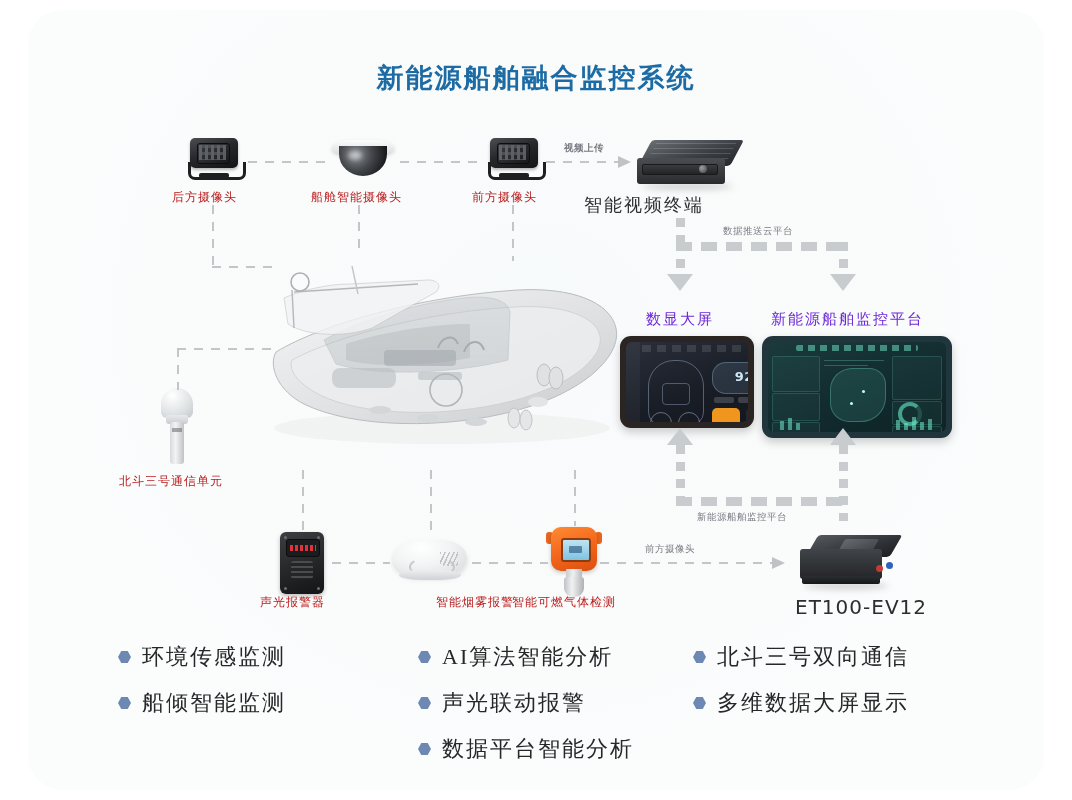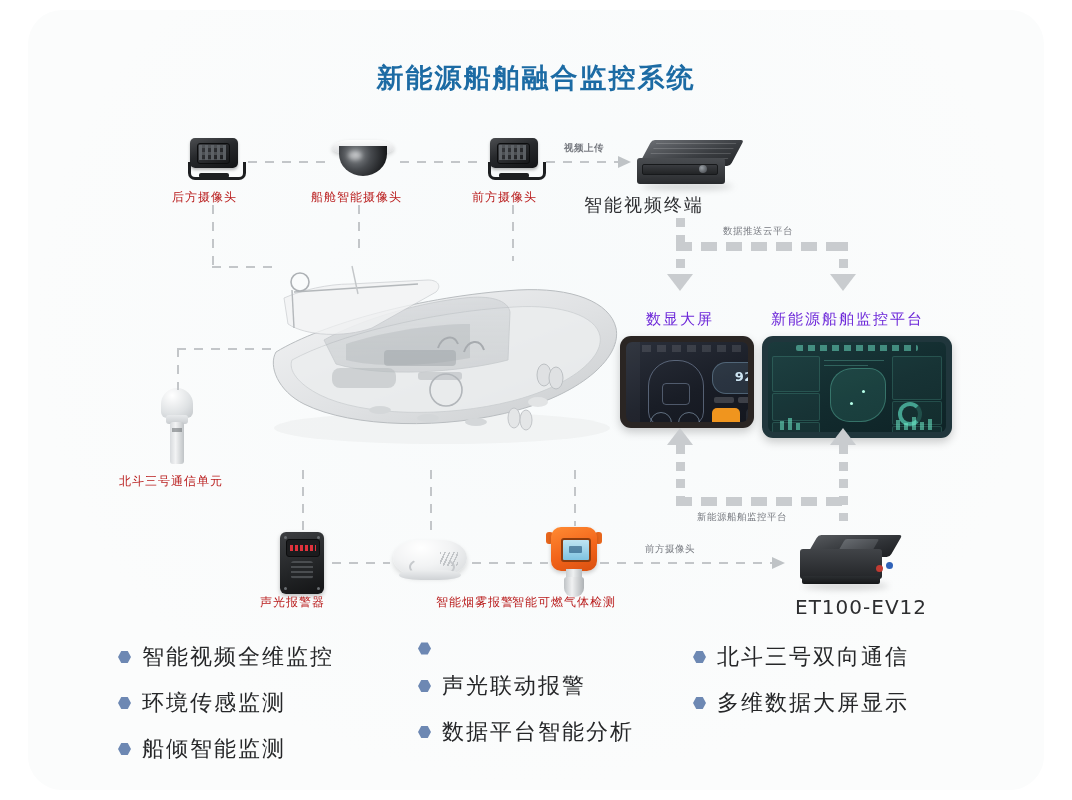--- a/index.html
+++ b/index.html
@@ -396,34 +396,31 @@
     <div class="ant" style="left:76px;top:30px;background:#c23b32;"></div>
     <div class="ant" style="left:86px;top:27px;background:#2f62b8;"></div>
     <div class="shadow"></div>
   </div>
   <div class="lbl mono" style="left:795px;top:595px;font-size:20px;color:#2d2e30;letter-spacing:1px;">ET100-EV12</div>
 
   <div class="features">
     <div class="fcol" style="width:300px;">
       <div class="fitem">
         <div class="hex"></div>
-        <div class="ftxt">智能视频全维监控</div>
-      </div>
-      <div class="fitem">
-        <div class="hex"></div>
         <div class="ftxt">环境传感监测</div>
       </div>
       <div class="fitem">
         <div class="hex"></div>
         <div class="ftxt">船倾智能监测</div>
       </div>
     </div>
     <div class="fcol" style="width:275px;">
       <div class="fitem">
         <div class="hex"></div>
+        <div class="ftxt">AI算法智能分析</div>
       </div>
       <div class="fitem">
         <div class="hex"></div>
         <div class="ftxt">声光联动报警</div>
       </div>
       <div class="fitem">
         <div class="hex"></div>
         <div class="ftxt">数据平台智能分析</div>
       </div>
     </div>

